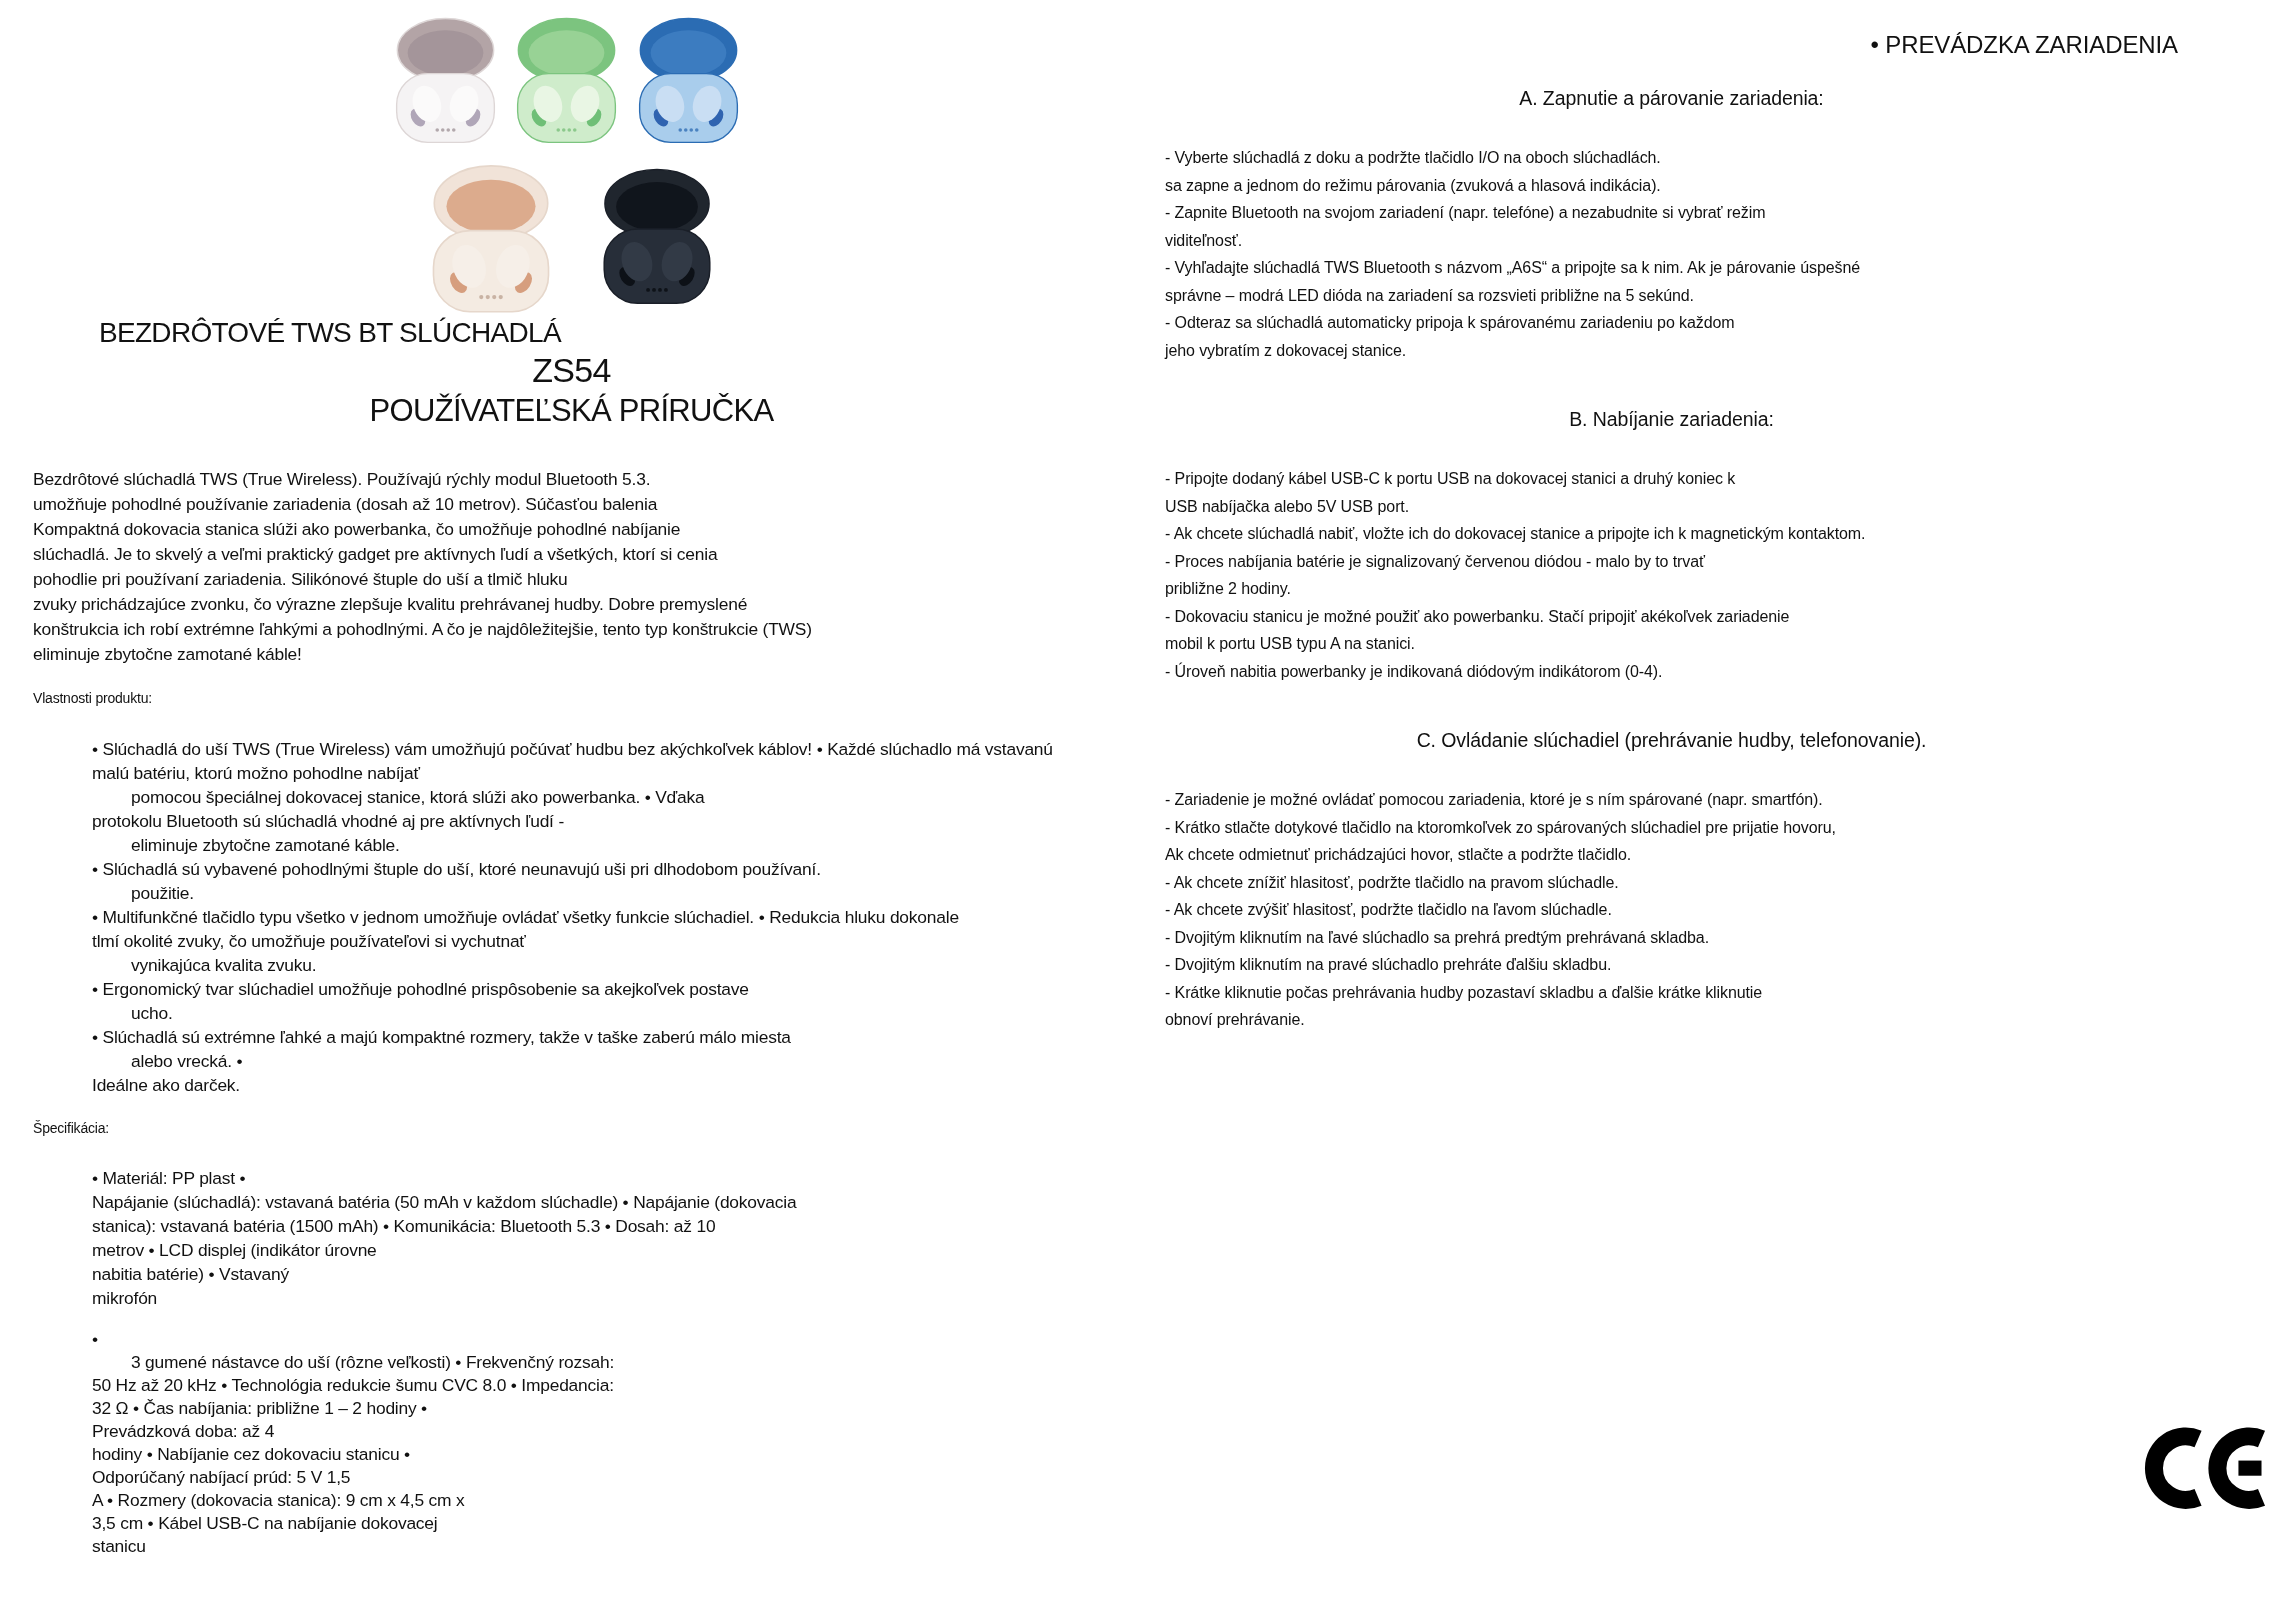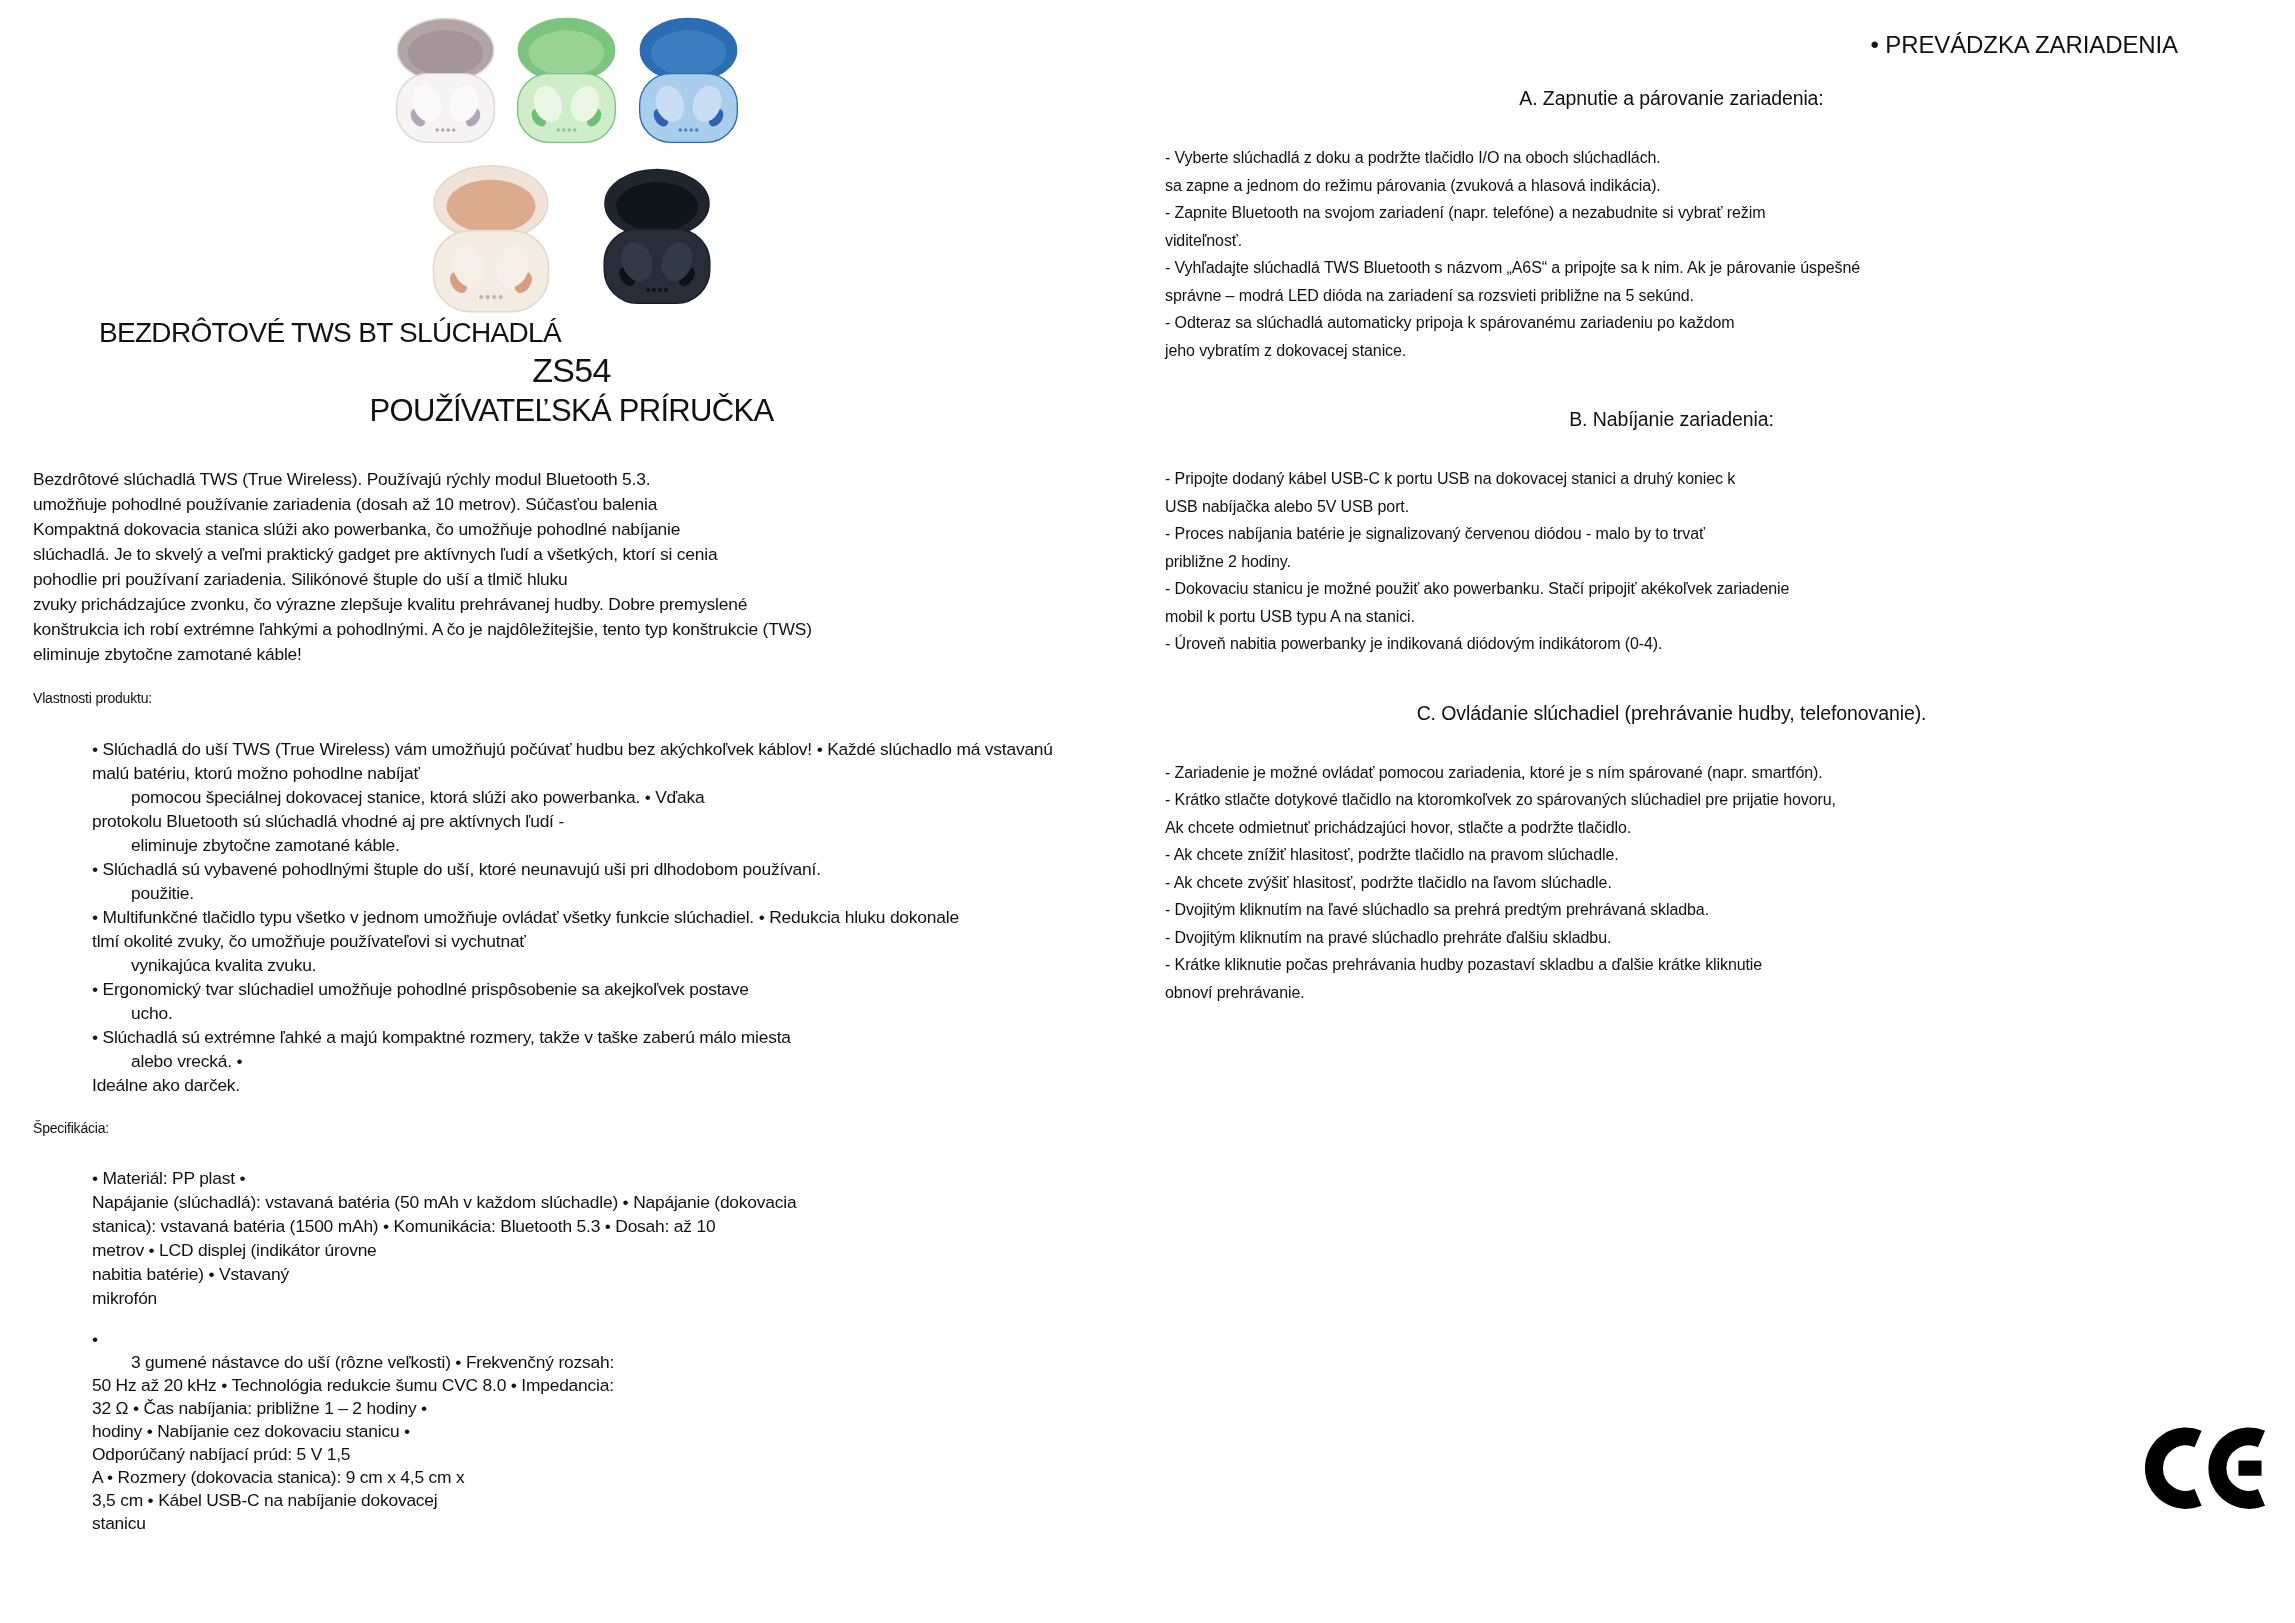--- a/index.html
+++ b/index.html
@@ -176,20 +176,21 @@
         <div class="ln i1">stanica): vstavaná batéria (1500 mAh) • Komunikácia: Bluetooth 5.3 • Dosah: až 10</div>
         <div class="ln i1">metrov • LCD displej (indikátor úrovne</div>
         <div class="ln i1">nabitia batérie) • Vstavaný</div>
         <div class="ln i1">mikrofón</div>
       </div>
     <div class="block list list2">
         <div class="ln i1">•</div>
         <div class="ln i2">3 gumené nástavce do uší (rôzne veľkosti) • Frekvenčný rozsah:</div>
         <div class="ln i1">50 Hz až 20 kHz • Technológia redukcie šumu CVC 8.0 • Impedancia:</div>
         <div class="ln i1">32 Ω • Čas nabíjania: približne 1 – 2 hodiny •</div>
+        <div class="ln i1">Prevádzková doba: až 4</div>
         <div class="ln i1">hodiny • Nabíjanie cez dokovaciu stanicu •</div>
         <div class="ln i1">Odporúčaný nabíjací prúd: 5 V 1,5</div>
         <div class="ln i1">A • Rozmery (dokovacia stanica): 9 cm x 4,5 cm x</div>
         <div class="ln i1">3,5 cm • Kábel USB-C na nabíjanie dokovacej</div>
         <div class="ln i1">stanicu</div>
       </div>
   </div>
 
   <div class="right-text">
     <div class="ophead">• PREVÁDZKA ZARIADENIA</div>
@@ -204,20 +205,21 @@
           <div class="ln">správne – modrá LED dióda na zariadení sa rozsvieti približne na 5 sekúnd.</div>
           <div class="ln">- Odteraz sa slúchadlá automaticky pripoja k spárovanému zariadeniu po každom</div>
           <div class="ln">jeho vybratím z dokovacej stanice.</div>
         </div>
     </div>
     <div class="opsec">
       <div class="sechead">B. Nabíjanie zariadenia:</div>
       <div>
           <div class="ln">- Pripojte dodaný kábel USB-C k portu USB na dokovacej stanici a druhý koniec k</div>
           <div class="ln">USB nabíjačka alebo 5V USB port.</div>
+          <div class="ln">- Ak chcete slúchadlá nabiť, vložte ich do dokovacej stanice a pripojte ich k magnetickým kontaktom.</div>
           <div class="ln">- Proces nabíjania batérie je signalizovaný červenou diódou - malo by to trvať</div>
           <div class="ln">približne 2 hodiny.</div>
           <div class="ln">- Dokovaciu stanicu je možné použiť ako powerbanku. Stačí pripojiť akékoľvek zariadenie</div>
           <div class="ln">mobil k portu USB typu A na stanici.</div>
           <div class="ln">- Úroveň nabitia powerbanky je indikovaná diódovým indikátorom (0-4).</div>
         </div>
     </div>
     <div class="opsec">
       <div class="sechead">C. Ovládanie slúchadiel (prehrávanie hudby, telefonovanie).</div>
       <div>

